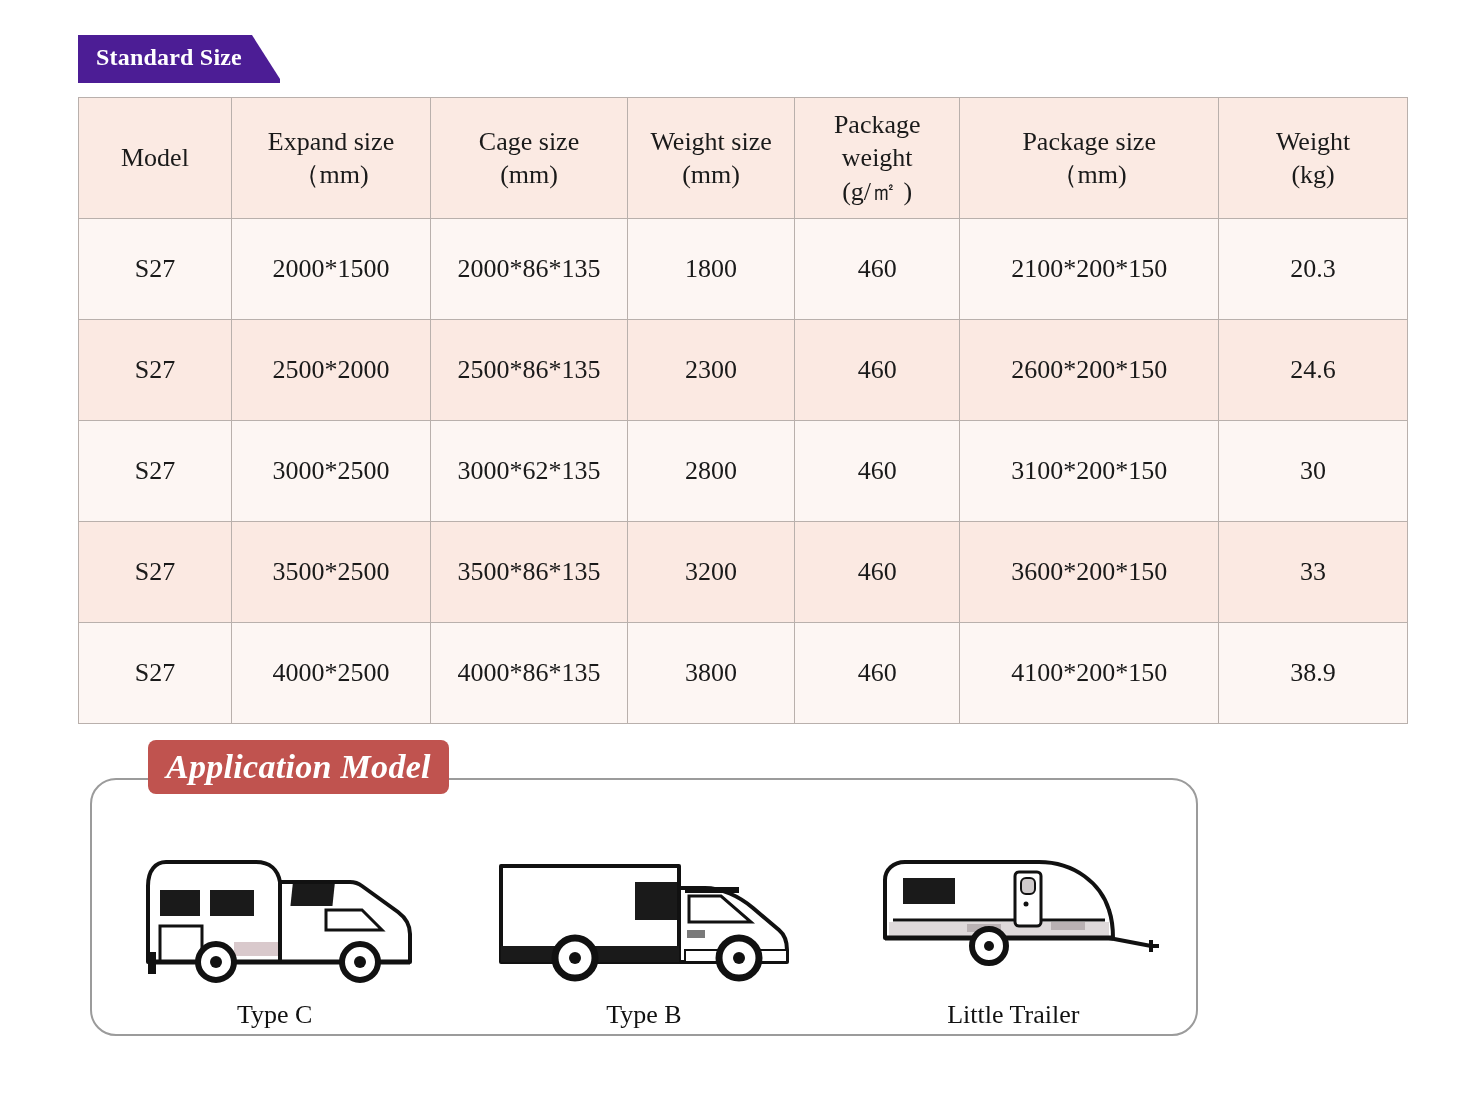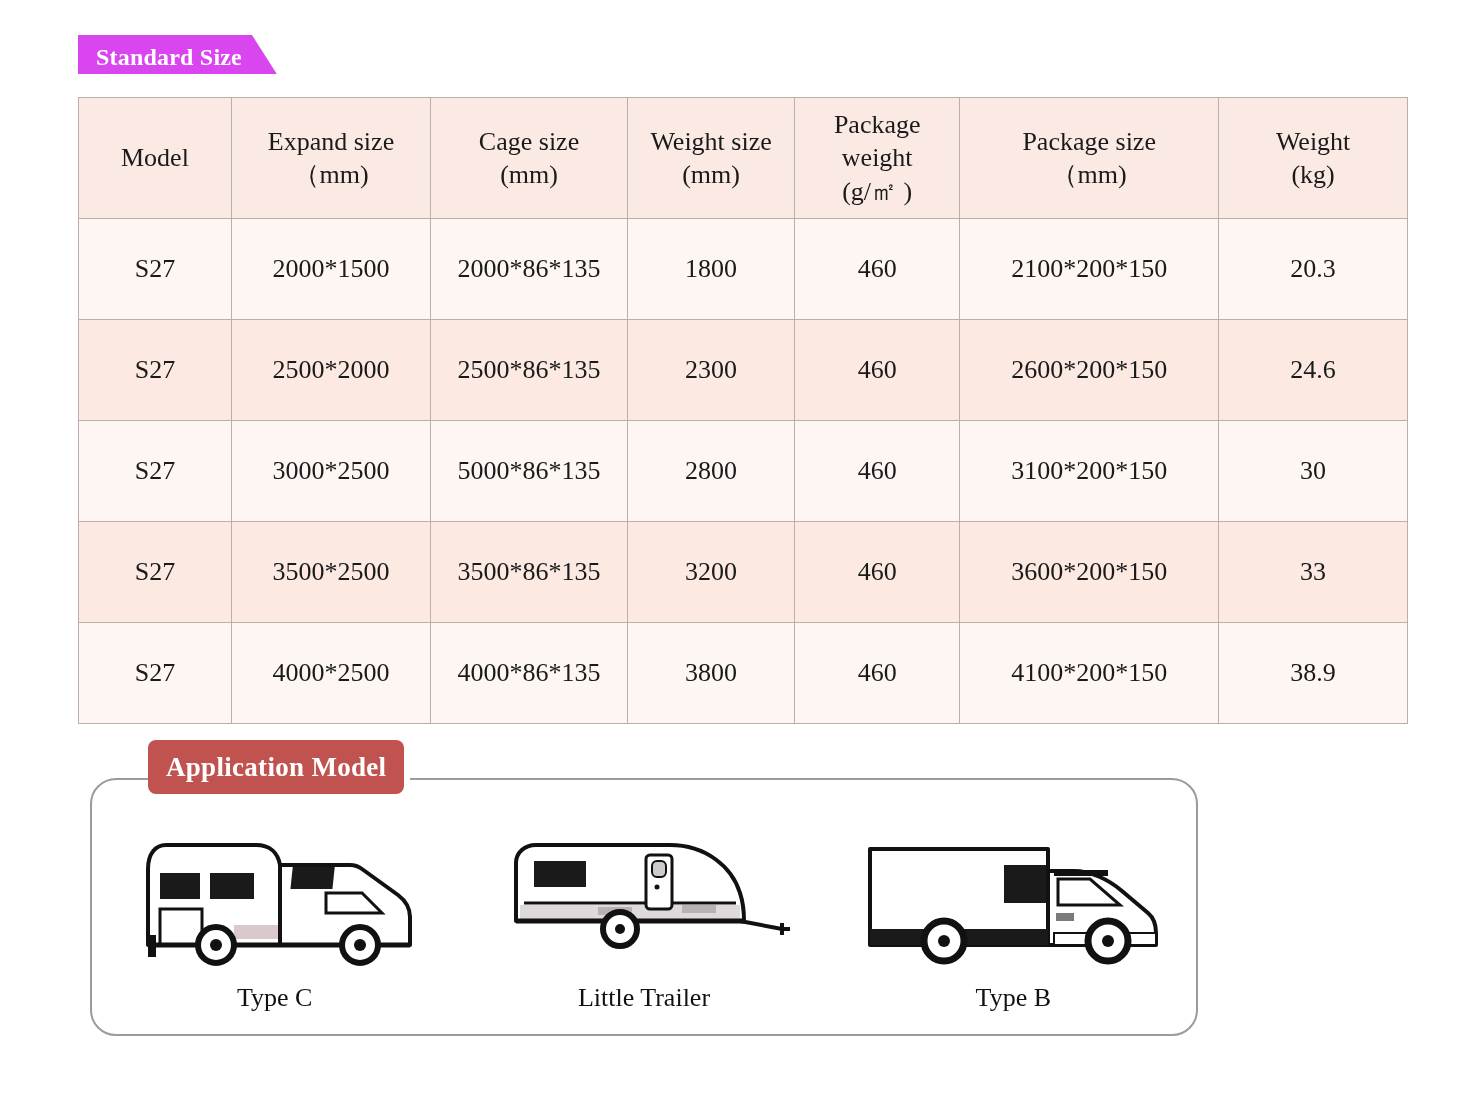--- a/index.html
+++ b/index.html
@@ -18,22 +18,22 @@
   
   .banner-wrap {
     position: absolute;
     left: 78px;
     top: 35px;
     height: 44px;
   }
   .banner {
     position: relative;
     display: inline-block;
-    height: 39px;
-    background: #d946ef;
+    height: 48px;
+    background: #4c1d95;
     color: #ffffff;
     font-family: "Liberation Serif", serif;
     font-weight: bold;
     font-size: 24px;
     line-height: 44px;
     padding: 0 38px 0 18px;
     letter-spacing: 0.2px;
     white-space: nowrap;
   }
   .banner::after {
@@ -115,38 +115,39 @@
     background: #ffffff;
   }
   .app-label {
     position: absolute;
     left: 148px;
     top: 740px;
     background: #c0534f;
     color: #ffffff;
     font-family: "Liberation Serif", serif;
     font-weight: bold;
-    font-size: 27px;
+    font-style: italic;
+    font-size: 34px;
     line-height: 54px;
     height: 54px;
     padding: 0 18px;
     border-radius: 8px;
     white-space: nowrap;
     letter-spacing: 0.3px;
   }
 
   .vehicles {
     position: absolute;
     left: 90px;
     top: 800px;
     width: 1108px;
     height: 230px;
     display: flex;
     justify-content: space-around;
-    align-items: center;
+    align-items: flex-end;
   }
   .vehicle {
     width: 330px;
     text-align: center;
   }
   .vehicle svg {
     display: block;
     margin: 0 auto;
   }
   .vehicle .caption {
@@ -220,21 +221,21 @@
         <td>2500*2000</td>
         <td>2500*86*135</td>
         <td>2300</td>
         <td>460</td>
         <td>2600*200*150</td>
         <td>24.6</td>
       </tr>
       <tr class="odd">
         <td>S27</td>
         <td>3000*2500</td>
-        <td>5000*86*135</td>
+        <td>3000*62*135</td>
         <td>2800</td>
         <td>460</td>
         <td>3100*200*150</td>
         <td>30</td>
       </tr>
       <tr class="even">
         <td>S27</td>
         <td>3500*2500</td>
         <td>3500*86*135</td>
         <td>3200</td>
@@ -278,53 +279,53 @@
         <circle cx="230" cy="128" r="18" fill="#ffffff" stroke="#111111" stroke-width="6"></circle>
         <circle cx="230" cy="128" r="6" fill="#111111"></circle>
         <path d="M18 118 L18 140 L26 140 L26 118 Z" fill="#111111"></path>
       </svg>
     </span>
     <div class="caption">Type C</div>
   </div>
 
   <div class="vehicle">
     <span>
+      <svg width="310" height="160" viewBox="0 0 310 160" fill="none">
+        <path d="M12 32 L190 32 L190 54 L216 54 C232 54 250 62 264 74 L290 96 C296 101 298 108 298 116 L298 128 L12 128 Z" fill="#ffffff" stroke="#111111" stroke-width="4" stroke-linejoin="round"></path>
+        <path d="M190 32 L190 128" stroke="#111111" stroke-width="4"></path>
+        <rect x="146" y="48" width="42" height="38" fill="#1a1a1a"></rect>
+        <path d="M200 62 L232 62 L262 88 L200 88 Z" fill="#ffffff" stroke="#111111" stroke-width="3"></path>
+        <path d="M196 56 L250 56" stroke="#111111" stroke-width="6"></path>
+        <rect x="198" y="96" width="18" height="8" fill="#7a7a7a"></rect>
+        <path d="M12 112 L190 112 L190 128 L12 128 Z" fill="#1a1a1a"></path>
+        <path d="M196 116 L298 116 L298 128 L196 128 Z" fill="#ffffff" stroke="#111111" stroke-width="2"></path>
+        <circle cx="86" cy="124" r="20" fill="#ffffff" stroke="#111111" stroke-width="7"></circle>
+        <circle cx="86" cy="124" r="6" fill="#111111"></circle>
+        <circle cx="250" cy="124" r="20" fill="#ffffff" stroke="#111111" stroke-width="7"></circle>
+        <circle cx="250" cy="124" r="6" fill="#111111"></circle>
+      </svg>
+    </span>
+    <div class="caption">Type B</div>
+  </div>
+
+  <div class="vehicle">
+    <span>
       <svg width="300" height="160" viewBox="0 0 300 160" fill="none">
         <path d="M22 104 L22 46 C22 36 30 28 42 28 L176 28 C212 28 238 50 246 76 C250 88 250 96 250 104 Z" fill="#ffffff" stroke="#111111" stroke-width="4" stroke-linejoin="round"></path>
         <path d="M30 86 L242 86" stroke="#111111" stroke-width="3"></path>
         <path d="M26 88 L246 88 L246 102 L26 102 Z" fill="#ded9da"></path>
         <rect x="40" y="44" width="52" height="26" fill="#1a1a1a"></rect>
         <rect x="152" y="38" width="26" height="54" rx="4" fill="#ffffff" stroke="#111111" stroke-width="3"></rect>
         <rect x="158" y="44" width="14" height="16" rx="5" fill="#cfcacb" stroke="#111111" stroke-width="2"></rect>
         <circle cx="163" cy="70" r="2.5" fill="#111111"></circle>
         <rect x="104" y="90" width="34" height="8" fill="#b9b1b3"></rect>
         <rect x="188" y="88" width="34" height="8" fill="#b9b1b3"></rect>
         <path d="M22 104 L250 104" stroke="#111111" stroke-width="5"></path>
         <path d="M246 104 L288 112 L296 112" stroke="#111111" stroke-width="4" fill="none"></path>
         <path d="M288 106 L288 118" stroke="#111111" stroke-width="4"></path>
         <circle cx="126" cy="112" r="17" fill="#ffffff" stroke="#111111" stroke-width="6"></circle>
         <circle cx="126" cy="112" r="5" fill="#111111"></circle>
       </svg>
     </span>
     <div class="caption">Little Trailer</div>
   </div>
 
-  <div class="vehicle">
-    <span>
-      <svg width="310" height="160" viewBox="0 0 310 160" fill="none">
-        <path d="M12 32 L190 32 L190 54 L216 54 C232 54 250 62 264 74 L290 96 C296 101 298 108 298 116 L298 128 L12 128 Z" fill="#ffffff" stroke="#111111" stroke-width="4" stroke-linejoin="round"></path>
-        <path d="M190 32 L190 128" stroke="#111111" stroke-width="4"></path>
-        <rect x="146" y="48" width="42" height="38" fill="#1a1a1a"></rect>
-        <path d="M200 62 L232 62 L262 88 L200 88 Z" fill="#ffffff" stroke="#111111" stroke-width="3"></path>
-        <path d="M196 56 L250 56" stroke="#111111" stroke-width="6"></path>
-        <rect x="198" y="96" width="18" height="8" fill="#7a7a7a"></rect>
-        <path d="M12 112 L190 112 L190 128 L12 128 Z" fill="#1a1a1a"></path>
-        <path d="M196 116 L298 116 L298 128 L196 128 Z" fill="#ffffff" stroke="#111111" stroke-width="2"></path>
-        <circle cx="86" cy="124" r="20" fill="#ffffff" stroke="#111111" stroke-width="7"></circle>
-        <circle cx="86" cy="124" r="6" fill="#111111"></circle>
-        <circle cx="250" cy="124" r="20" fill="#ffffff" stroke="#111111" stroke-width="7"></circle>
-        <circle cx="250" cy="124" r="6" fill="#111111"></circle>
-      </svg>
-    </span>
-    <div class="caption">Type B</div>
-  </div>
-
 </div>
 
 </body></html>

